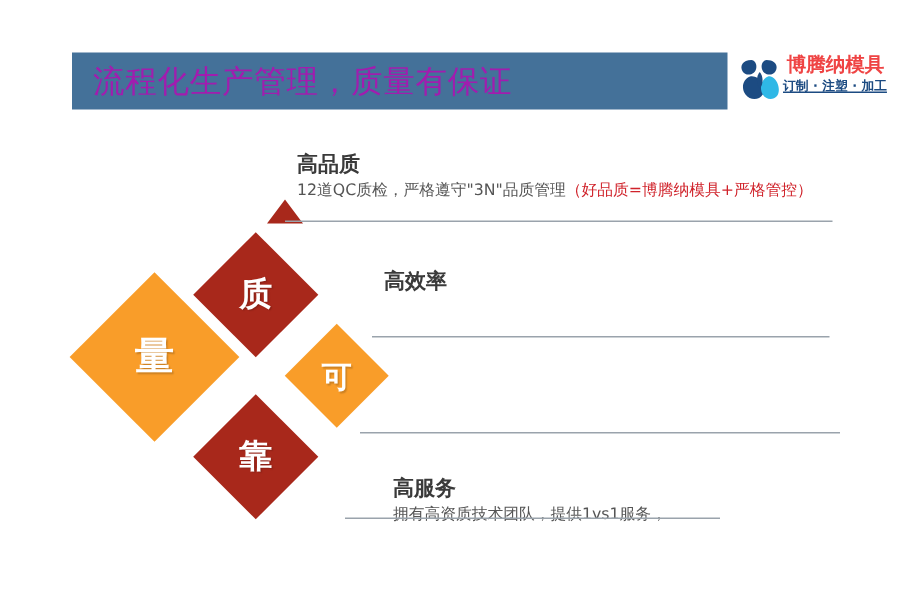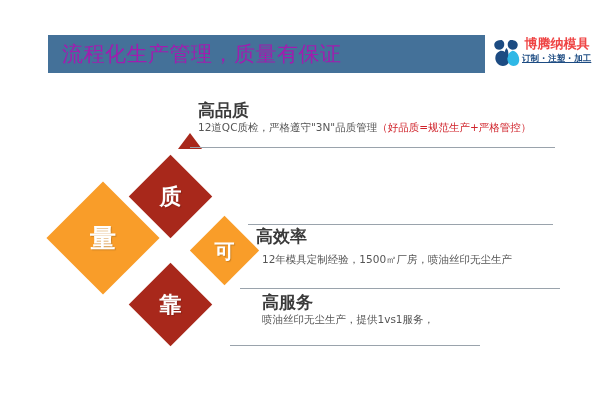--- a/index.html
+++ b/index.html
@@ -132,21 +132,21 @@
     height: 59px;
     background: #A8281B;
   }
   .d-kao span { font-size: 22px; }
 
   
   .feature {
     position: absolute;
   }
   .feature-title {
-    font-size: 17px;
+    font-size: 14px;
     font-weight: bold;
     color: #3a3a3a;
     line-height: 20px;
     white-space: nowrap;
   }
   .feature-desc {
     font-size: 10.5px;
     color: #555555;
     line-height: 15px;
     white-space: nowrap;
@@ -157,27 +157,27 @@
   }
   .rule {
     position: absolute;
     height: 1px;
     background: #9aa3ac;
   }
 
   .f1 { left: 198px; top: 100px; }
   .rule1 { left: 190px; top: 147px; width: 365px; }
 
-  .f2 { left: 256px; top: 178px; margin-top: 48px; }
+  .f2 { left: 256px; top: 178px; }
   .rule2 { left: 248px; top: 224px; width: 305px; }
 
   .f3 { left: 262px; top: 252px; }
   .rule3 { left: 240px; top: 288px; width: 320px; }
 
-  .f4 { left: 262px; top: 292px; }
+  .f4 { left: 262px; top: 316px; }
   .rule4 { left: 230px; top: 345px; width: 250px; }
 
   
   .tri {
     position: absolute;
     width: 0;
     height: 0;
   }
   .tri-red {
     left: 178px;
@@ -219,33 +219,32 @@
     <span>可</span>
   </div>
   <div class="diamond d-kao">
     <span>靠</span>
   </div>
 
   <div class="tri tri-red"></div>
 
   <div class="feature f1">
     <div class="feature-title">高品质</div>
-    <div class="feature-desc"><span>12道QC质检，严格遵守"3N"品质管理</span><span class="accent">（好品质=规范生产+严格管控）</span></div>
+    <div class="feature-desc"><span>12道QC质检，严格遵守"3N"品质管理</span><span class="accent">（好品质=博腾纳模具+严格管控）</span></div>
   </div>
   <div class="rule rule1"></div>
 
   <div class="feature f2">
     <div class="feature-title">高效率</div>
   </div>
   <div class="rule rule2"></div>
 
   <div class="feature f3">
-    <div class="feature-desc">12年模具定制经验，1500㎡厂房，喷油丝印无尘生产</div>
   </div>
   <div class="rule rule3"></div>
 
   <div class="feature f4">
     <div class="feature-title">高服务</div>
-    <div class="feature-desc">喷油丝印无尘生产，提供1vs1服务，</div>
+    <div class="feature-desc">拥有高资质技术团队，提供1vs1服务，</div>
   </div>
   <div class="rule rule4"></div>
 
 </div>
 
 </body></html>

